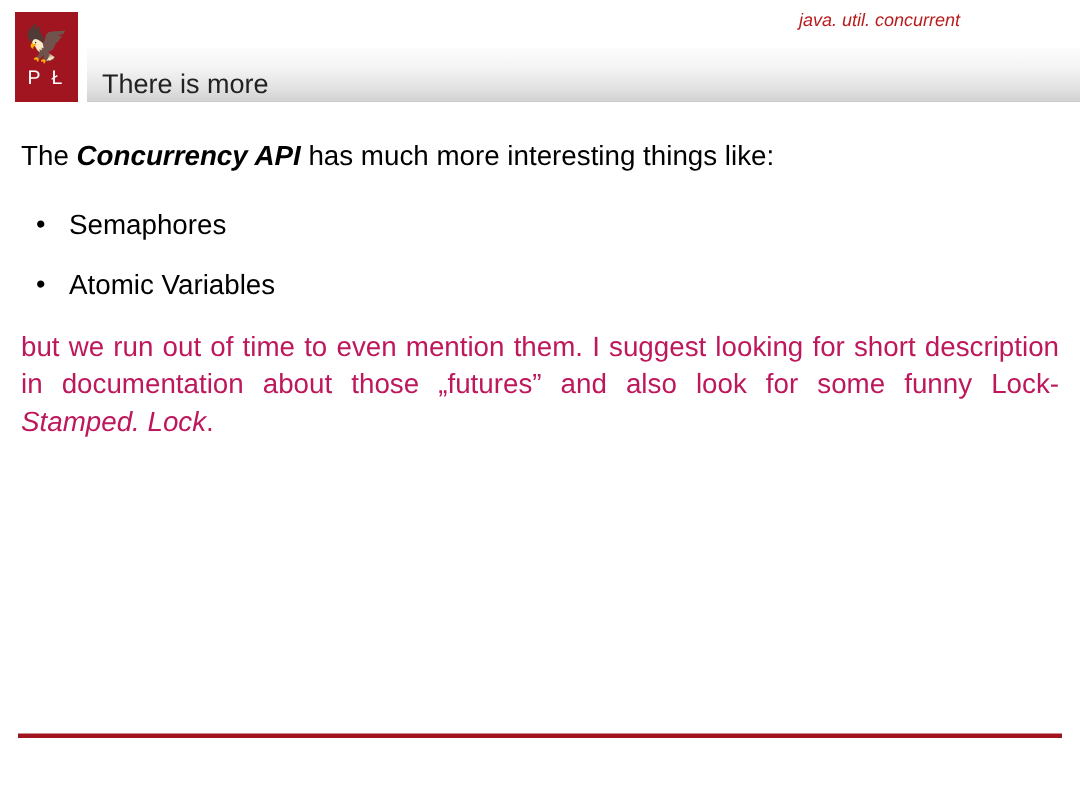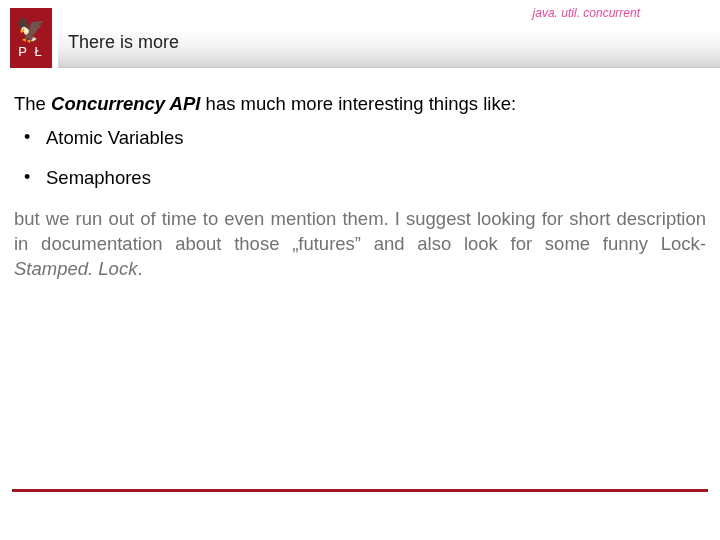--- a/index.html
+++ b/index.html
@@ -40,46 +40,46 @@
       font-size: 13px;
       letter-spacing: 2px;
       margin-top: 2px;
     }
     .top-label {
       position: absolute;
       top: 6px;
       right: 80px;
       font-size: 12px;
       font-style: italic;
-      color: #ec4899;
+      color: #b91c1c;
     }
     .title-bar {
       position: absolute;
       left: 58px;
       right: 0;
       top: 32px;
       height: 36px;
       background: linear-gradient(to bottom, #fcfcfc 0%, #f3f3f3 40%, #e0e0e0 80%, #d2d2d2 100%);
       border-bottom: 1px solid #c8c8c8;
       display: flex;
-      align-items: flex-start;
+      align-items: flex-end;
       padding-left: 10px;
     }
     .title-text {
       font-size: 18px;
       color: #222;
       font-weight: normal;
     }
     .content {
       padding: 18px 14px 0 14px;
     }
     .intro-line {
       font-size: 18.5px;
       color: #000;
-      margin-bottom: 12px;
+      margin-bottom: 24px;
     }
     .intro-line .api-name {
       font-style: italic;
       font-weight: bold;
     }
     ul.bullets {
       list-style: none;
       padding-left: 10px;
     }
     ul.bullets li {
@@ -91,21 +91,21 @@
     }
     ul.bullets li::before {
       content: "•";
       position: absolute;
       left: 0;
       top: 0;
       font-size: 18px;
     }
     .para {
       font-size: 18.5px;
-      color: #737373;
+      color: #be185d;
       line-height: 1.35;
       text-align: justify;
       margin-top: 4px;
     }
     .para .stamped {
       font-style: italic;
     }
     .footer-rule {
       position: absolute;
       left: 12px;
@@ -127,21 +127,21 @@
   <div class="title-bar">
     <span class="title-text">There is more</span>
   </div>
 </div>
 
 <div class="content">
   <p class="intro-line">
     <span>The </span><span class="api-name">Concurrency API</span><span> has much more interesting things like:</span>
   </p>
   <ul class="bullets">
+    <li>Semaphores</li>
     <li>Atomic Variables</li>
-    <li>Semaphores</li>
   </ul>
   <p class="para">
     <span>but we run out of time to even mention them. I suggest looking for short description in documentation about those „futures” and also look for some funny Lock- </span><span class="stamped">Stamped. Lock</span><span>.</span>
   </p>
 </div>
 
 <div class="footer-rule"></div>
 
 </body></html>

